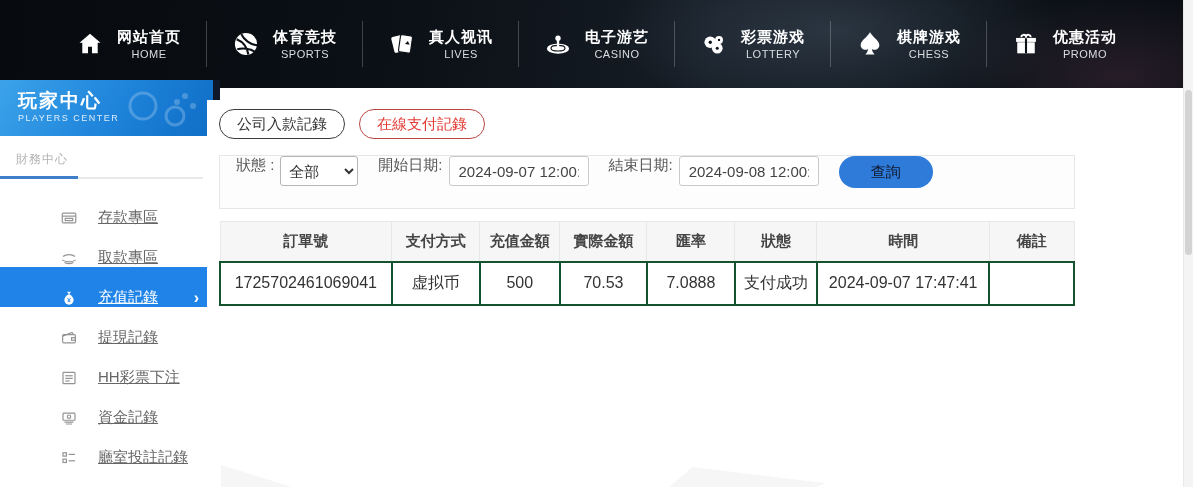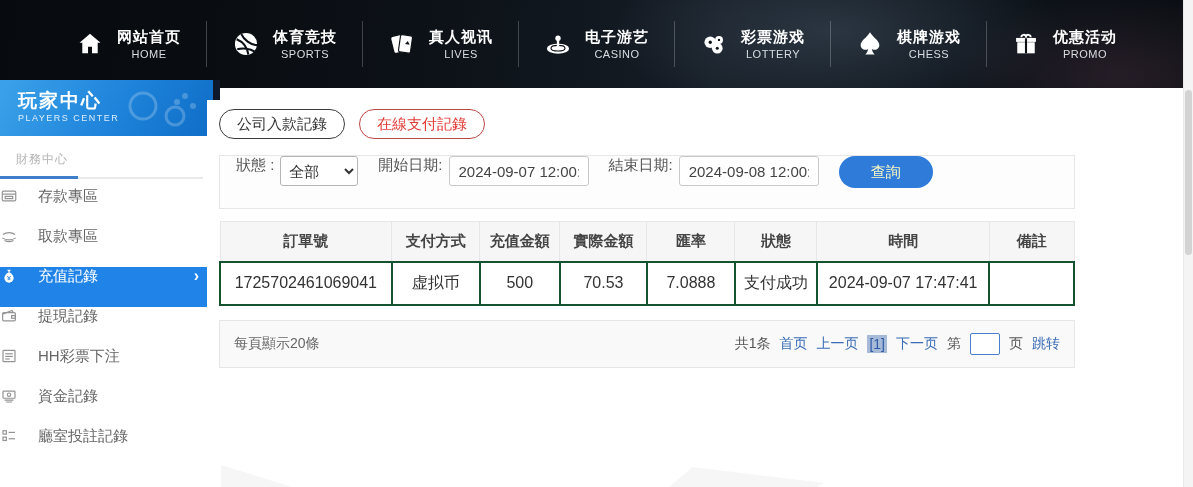--- a/index.html
+++ b/index.html
@@ -26,43 +26,43 @@
     background:#fff; border-right:7px solid #0f172a; }
   .sb-header { position:relative; height:56px; overflow:hidden;
     background:linear-gradient(120deg,#3ba2ea 0%,#1e83da 55%,#0f6dc6 100%);
     padding:9px 0 0 18px; }
   .sb-title { color:#fff; font-size:19px; font-weight:bold; letter-spacing:2px; line-height:24px; }
   .sb-sub { color:rgba(255,255,255,.85); font-size:9px; letter-spacing:1.5px; }
   .sb-deco { position:absolute; right:8px; top:4px; opacity:.22; }
   .sb-section { padding:15px 16px 9px 16px; font-size:12px; color:#b3b3b3; letter-spacing:1px; }
   .sb-rule { position:relative; height:2px; background:#e9e9e9; margin-right:10px; }
   .sb-rule::before { content:""; position:absolute; left:0; top:-1px; width:78px; height:3px; background:#3f7fca; }
-  .sb-item { display:flex; align-items:flex-start; height:40px; cursor:pointer;
-    color:#666; font-size:15px; position:relative; }
+  .sb-item { display:flex; align-items:flex-end; height:40px; padding-left:60px; cursor:pointer;
+    color:#666; font-size:15px; position:relative;text-decoration:underline; }
   .sb-item .sb-icon { width:18px; height:18px; margin-right:20px; flex:0 0 18px; }
   .sb-item.active { background:#1f83e8; color:#fff; }
   .sb-item.active .chev { position:absolute; right:14px; color:#fff; font-size:16px; font-weight:bold; }
 
   
   .main { position:absolute; top:100px; left:207px; width:888px; height:399px;
     background:#fff; padding:9px 20px 0 12px; }
 
   .tabs { display:flex; gap:14px; margin-top:0; }
   .tab-pill { height:30px; line-height:28px; padding:0 17px; border-radius:16px;
     background:#fff; border:1px solid #3c3c3c; color:#333; font-size:15px; cursor:pointer; }
   .tab-pill.active { border-color:#b94743; color:#e23a34; }
 
   .filterbar { margin-top:16px; height:54px; border:1px solid #e6e6e6; background:#fdfdfd;
     display:flex; align-items:flex-start; padding:0 16px; font-size:15px; color:#555; }
   .filterbar label { margin-right:6px; }
   .status-select { width:78px; height:30px; border:1px solid #b5b5b5; border-radius:3px;
     font-size:15px; color:#333; padding:0 4px; background:#fff; margin-right:20px; }
   .date-input { width:140px; height:30px; border:1px solid #c9c9c9; border-radius:3px;
     font-size:15px; color:#444; padding:0 9px; margin-right:20px; }
-  .query-btn { height:32px; padding:0 32px; background:#2e7bd9; color:#fef9c3; border:none;
+  .query-btn { height:32px; padding:0 32px; background:#2e7bd9; color:#0f172a; border:none;
     border-radius:16px; font-size:15px; cursor:pointer; }
 
   table.records { width:100%; border-collapse:collapse; margin-top:12px; border:1px solid #e7e7e7; }
   .records th { background:#f6f6f6; height:40px; font-size:15px; color:#454545;
     border:1px solid #e7e7e7; border-bottom:1px solid #f0dddd; font-weight:bold; }
   .records td { height:43px; text-align:center; font-size:16px; color:#333; border:2px solid #14532d; }
 
   .pager { margin-top:14px; height:48px; border:1px solid #e6e6e6; background:#f9f9f9;
     display:flex; align-items:center; justify-content:space-between; padding:0 14px; font-size:14px; }
   .pager-left { color:#666; }
@@ -300,34 +300,20 @@
           <td>500</td>
           <td>70.53</td>
           <td>7.0888</td>
           <td>支付成功</td>
           <td>2024-09-07 17:47:41</td>
           <td></td>
         </tr>
       </tbody>
     </table>
 
-    <div class="pager">
-      <div class="pager-left">每頁顯示20條</div>
-      <div class="pager-right">
-        <span>共1条</span>
-        <a class="pg-link">首页</a>
-        <a class="pg-link">上一页</a>
-        <span class="pg-current">[1]</span>
-        <a class="pg-link">下一页</a>
-        <span>第</span>
-        <input class="pg-input" type="text" value="" style="">
-        <span>页</span>
-        <a class="pg-link">跳转</a>
-      </div>
-    </div>
 
     <div class="shape1"></div>
     <div class="shape2"></div>
   </div>
 
   <div class="scrollbar">
     <div class="scroll-thumb"></div>
   </div>
 </div>
 

